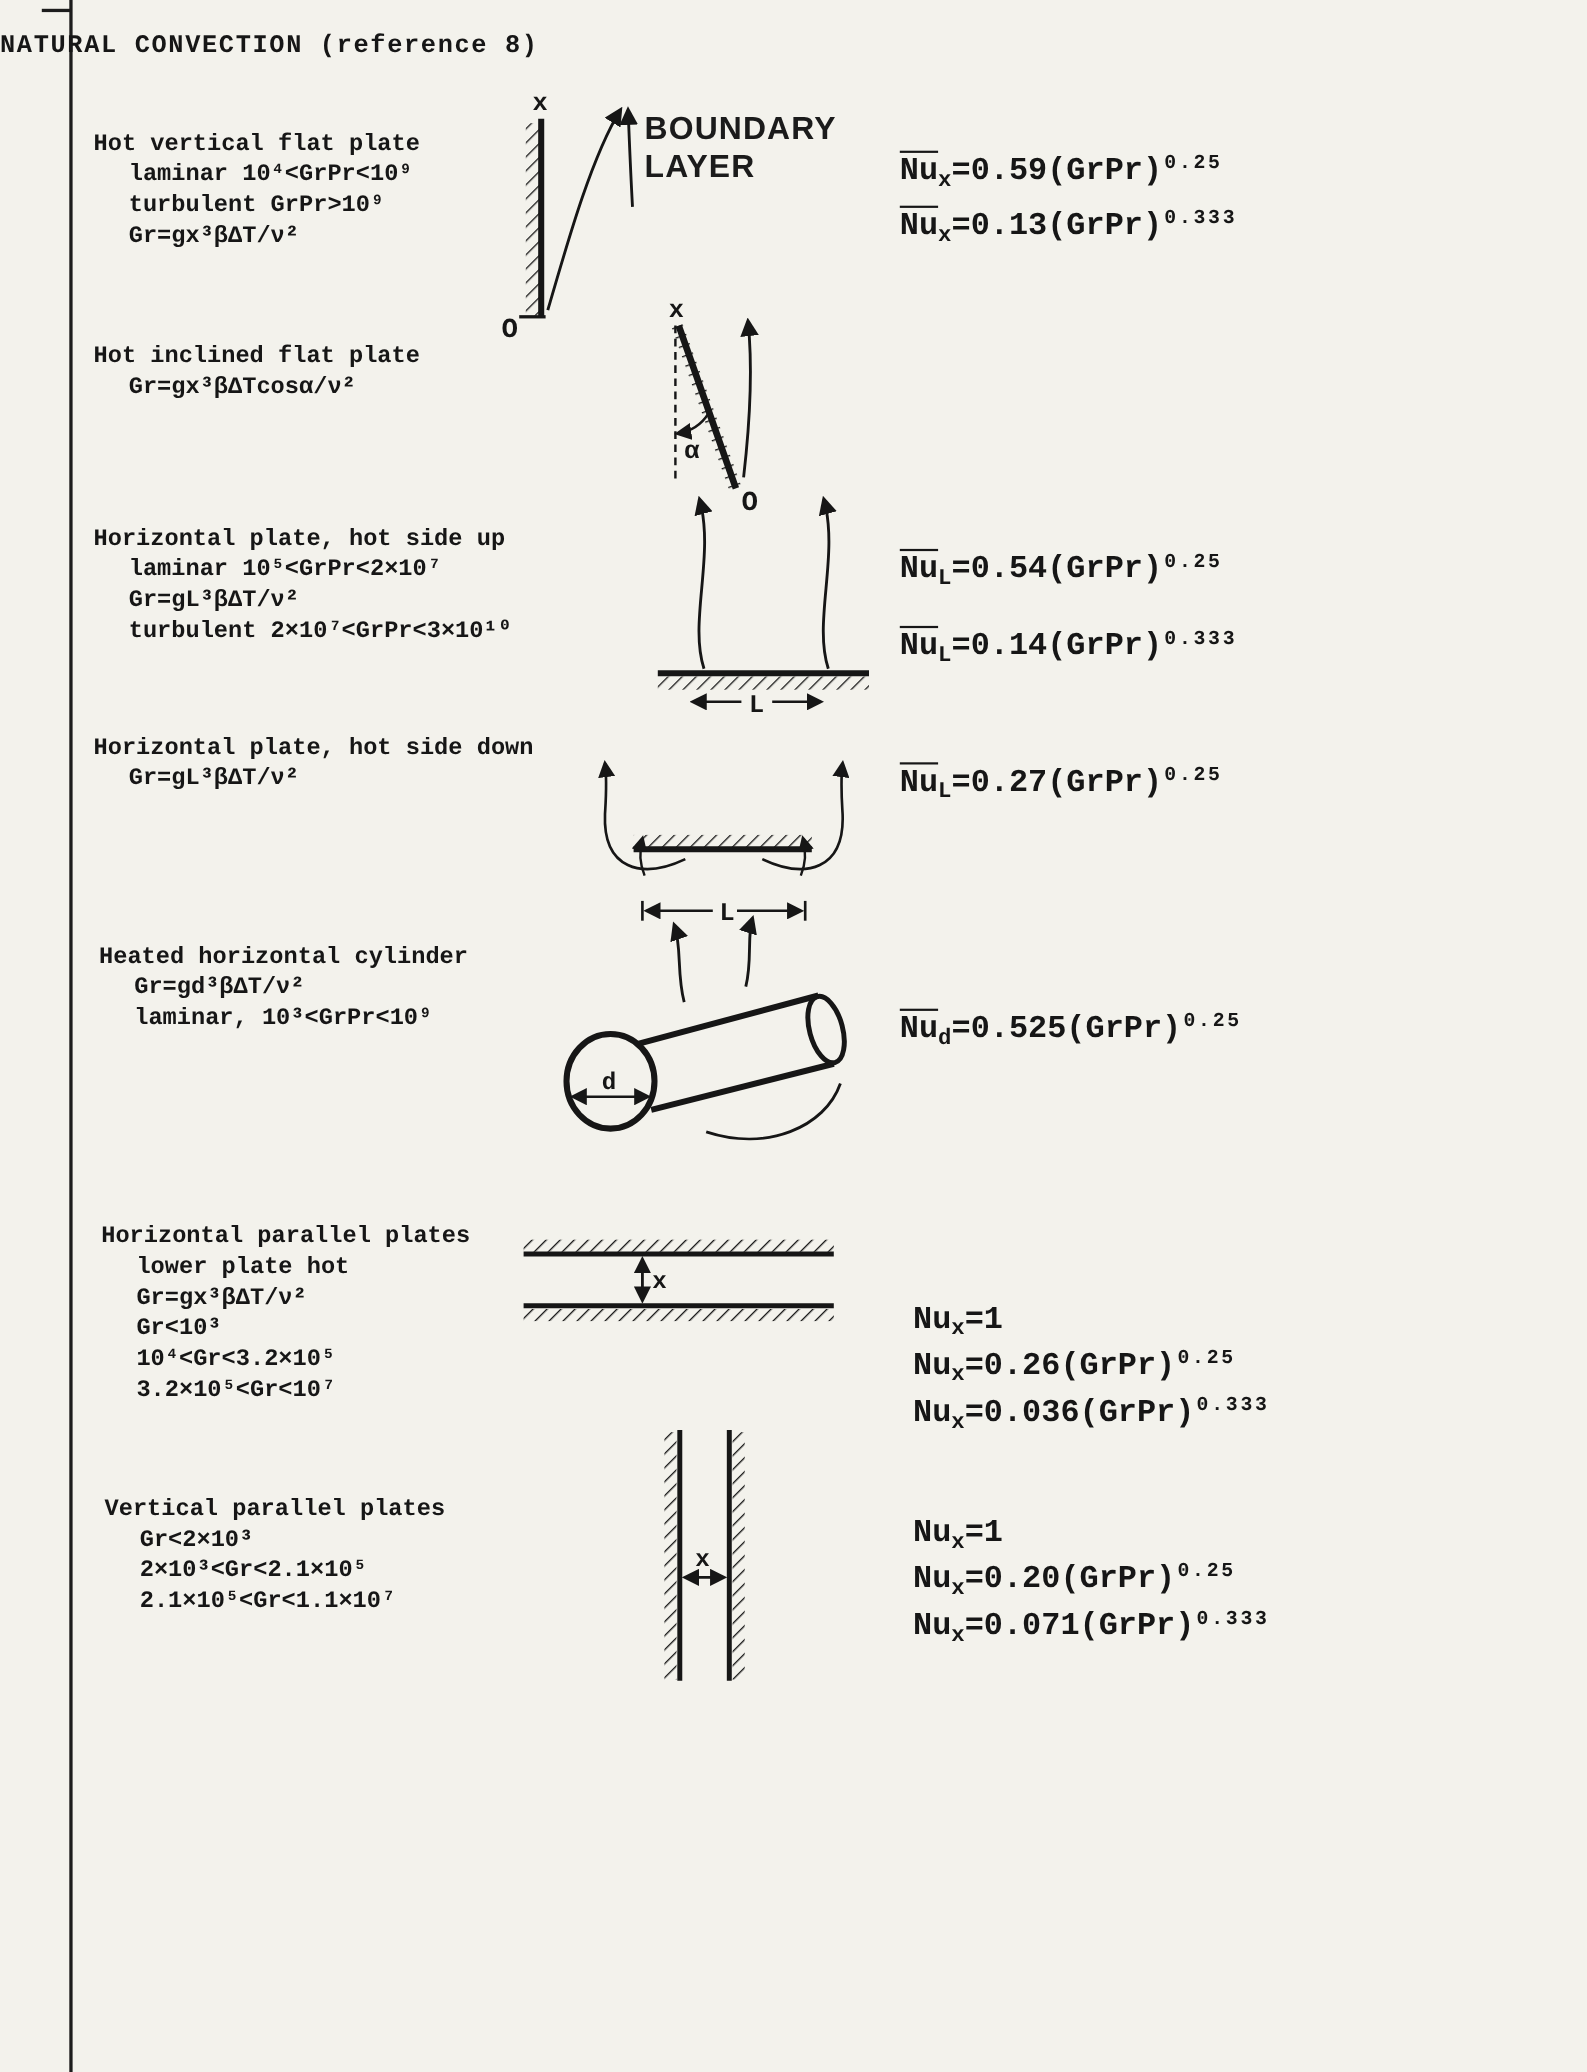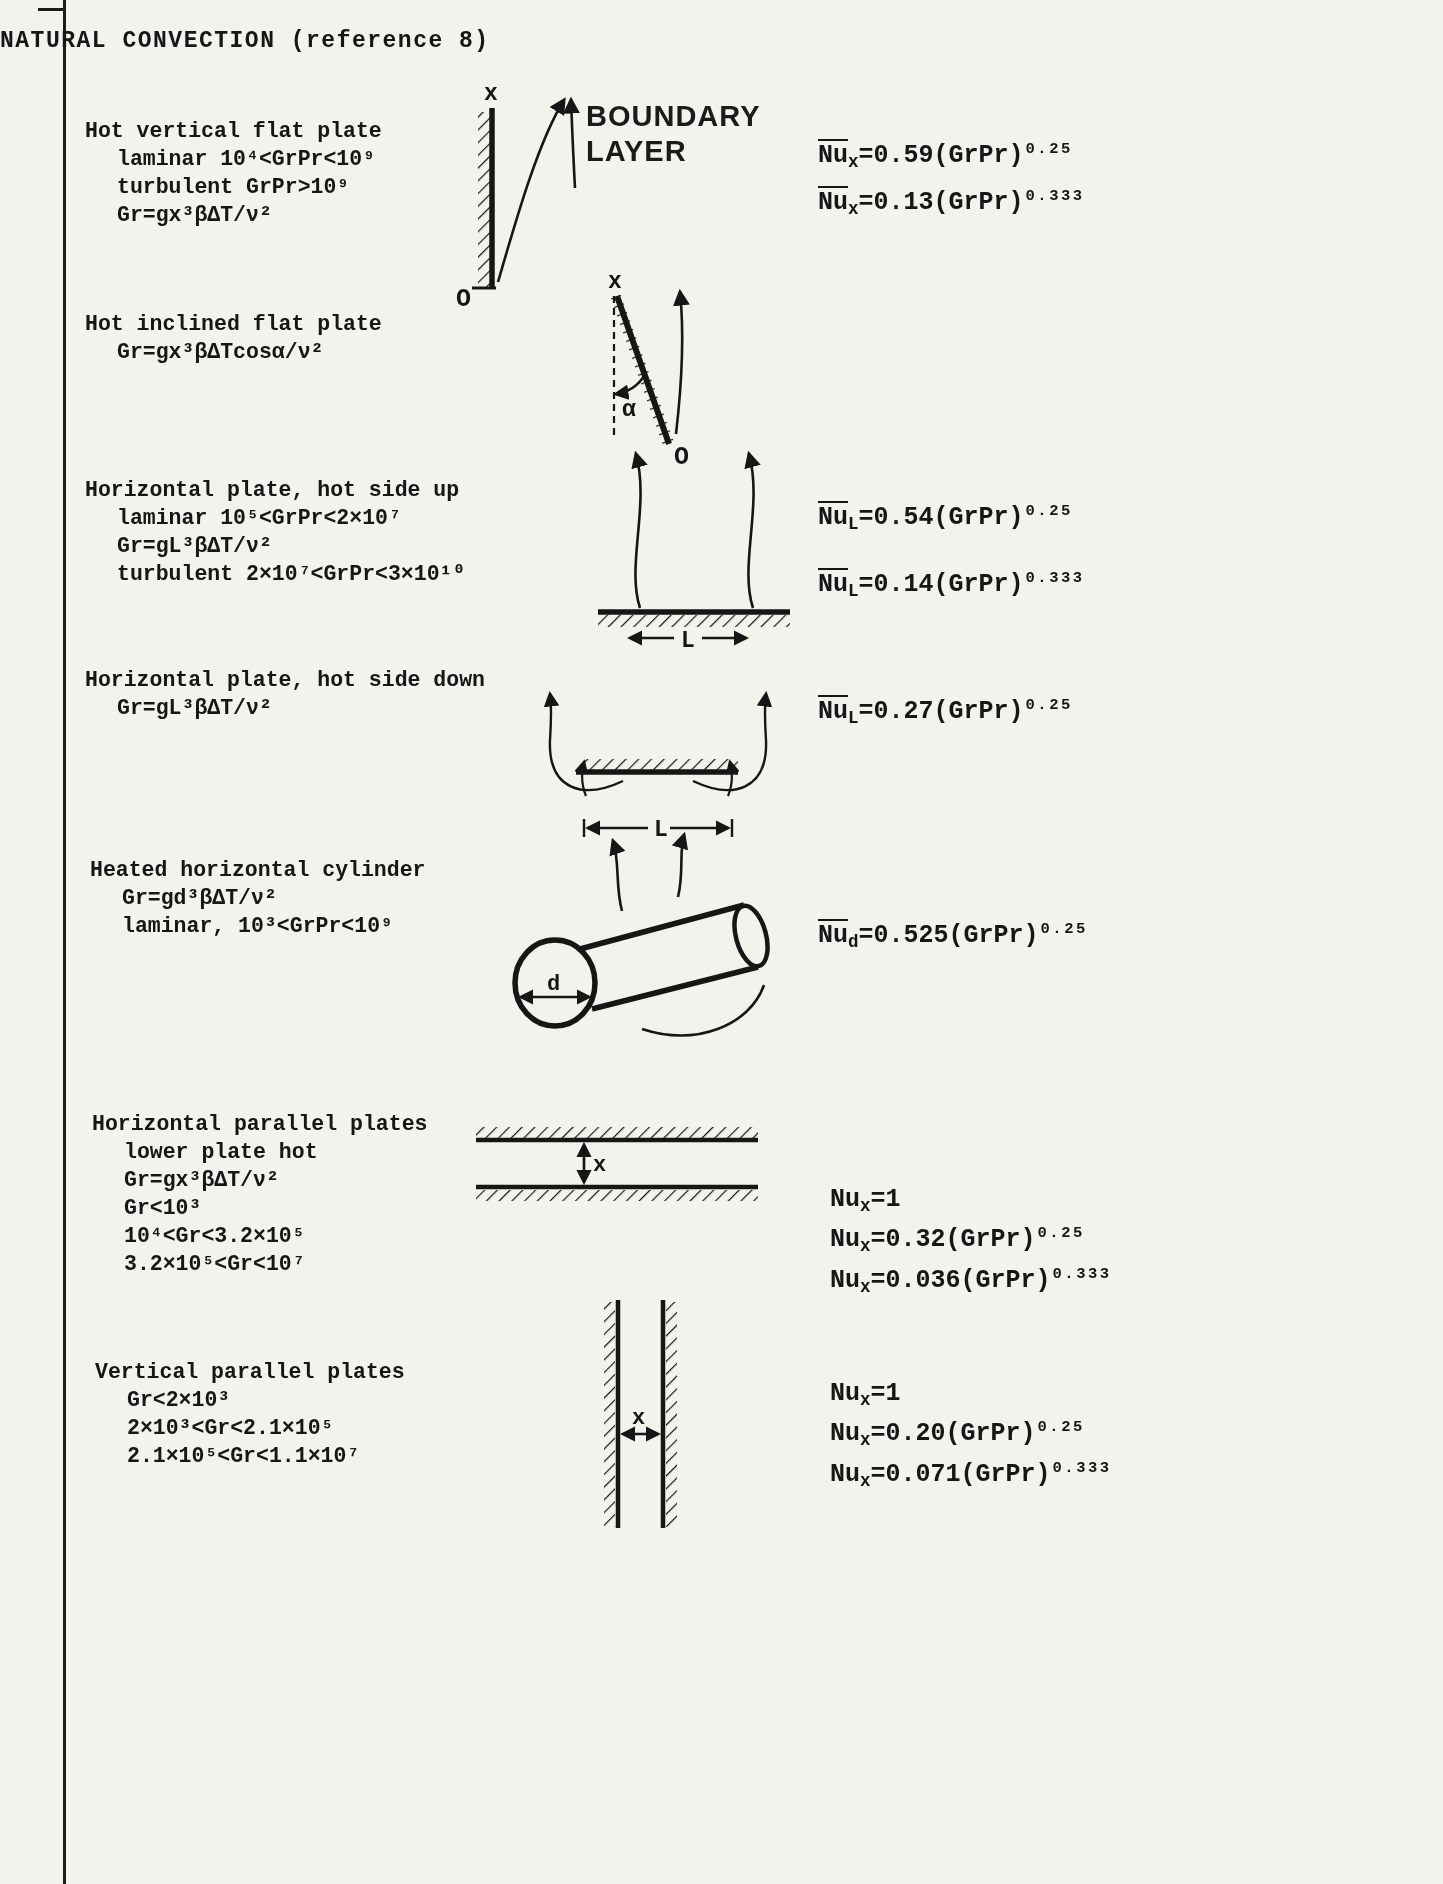--- a/index.html
+++ b/index.html
@@ -12,21 +12,21 @@
     overflow:hidden;
   }
   .border-left { position:absolute; left:63px; top:0; width:3px; height:1884px; background:#1d1d1d; }
   .border-tick { position:absolute; left:38px; top:8px; width:27px; height:3px; background:#1d1d1d; }
   .page-title {
     position:absolute; left:0; right:0; top:28px;
     text-align:left; font-size:23px; font-weight:bold; letter-spacing:1.5px;
   }
   .tblock { position:absolute; font-size:21.5px; font-weight:bold; line-height:28px; }
   .tblock .ind { padding-left:32px; }
-  .eqblock { position:absolute; font-size:25px; font-weight:bold; }
+  .eqblock { position:absolute; font-size:29px; font-weight:bold; }
   .eq { line-height:30px; white-space:nowrap; }
   .overbar { text-decoration:overline; text-decoration-thickness:2px; }
   sub.eq-sub { font-size:0.7em; vertical-align:-0.3em; }
   sup.eq-sup { font-size:0.62em; vertical-align:0.55em; letter-spacing:2.5px; margin-left:2px; }
   svg.diag { position:absolute; overflow:visible; }
   svg .lbl { font-family:"Liberation Mono", monospace; font-weight:bold; fill:#161616; }
   svg .callout-text { font-family:"Liberation Sans", sans-serif; font-weight:bold; fill:#1b1b1b; letter-spacing:1px; }
 </style>
 </head>
 <body>
@@ -201,21 +201,21 @@
   <rect x="14" y="17" width="282" height="11" fill="url(#h6)"></rect>
   <line x1="14" y1="30" x2="296" y2="30" stroke="#161616" stroke-width="4.5"></line>
   <line x1="14" y1="77" x2="296" y2="77" stroke="#161616" stroke-width="4.5"></line>
   <rect x="14" y="80" width="282" height="11" fill="url(#h6)"></rect>
   <line x1="122" y1="35" x2="122" y2="72" stroke="#161616" stroke-width="2.6" marker-start="url(#ah6)" marker-end="url(#ah6)"></line>
   <text class="lbl" x="131" y="61" font-size="22">x</text>
 </svg>
 
 <div class="eqblock" style="left:830px; top:1180px">
   <div class="eq" style="line-height:27.5px"><span>Nu</span><sub class="eq-sub">x</sub><span>=1</span><sup class="eq-sup"></sup></div>
-  <div class="eq" style="line-height:27.5px"><span>Nu</span><sub class="eq-sub">x</sub><span>=0.32(GrPr)</span><sup class="eq-sup">0.25</sup></div>
+  <div class="eq" style="line-height:27.5px"><span>Nu</span><sub class="eq-sub">x</sub><span>=0.26(GrPr)</span><sup class="eq-sup">0.25</sup></div>
   <div class="eq" style="line-height:27.5px"><span>Nu</span><sub class="eq-sub">x</sub><span>=0.036(GrPr)</span><sup class="eq-sup">0.333</sup></div>
 </div>
 
 <div class="tblock" style="left:95px; top:1358px">
   <div>Vertical parallel plates</div>
   <div class="ind">Gr&lt;2×10³</div>
   <div class="ind">2×10³&lt;Gr&lt;2.1×10⁵</div>
   <div class="ind">2.1×10⁵&lt;Gr&lt;1.1×10⁷</div>
 </div>
 

